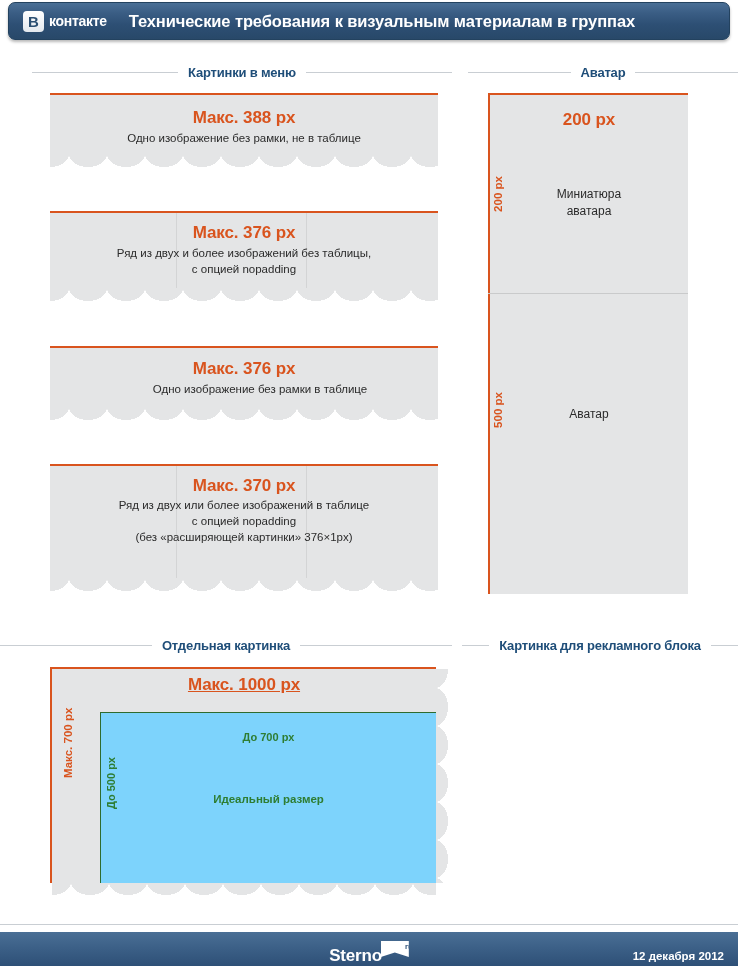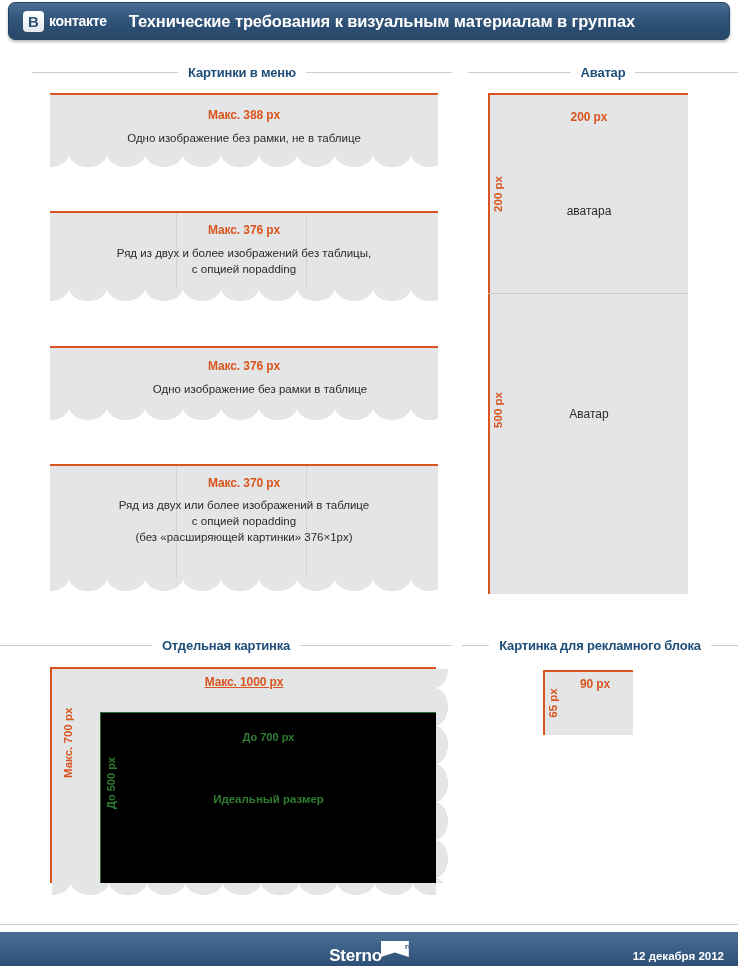--- a/index.html
+++ b/index.html
@@ -52,21 +52,21 @@
     background: #e4e5e6;
     border-top: 2px solid #d9541e;
   }
   .box.left-edge { border-left: 2px solid #d9541e; }
   .box .caption {
     position: absolute; left: 0; right: 0; text-align: center;
     color: #2b2b2b; font-size: 11.5px; line-height: 16px;
   }
   .dim-top {
     position: absolute; left: 0; right: 0; text-align: center;
-    color: #d9541e; font-size: 12px; font-weight: bold; letter-spacing: -0.1px;
+    color: #d9541e; font-size: 17px; font-weight: bold; letter-spacing: -0.1px;
   }
   .dim-side {
     position: absolute; color: #d9541e; font-size: 11.5px; font-weight: bold;
     transform-origin: center center; transform: rotate(-90deg);
     white-space: nowrap;
   }
   .divider { position: absolute; top: 0; bottom: 0; width: 1px; background: #d3d4d5; }
 
   
   .wave-bottom {
@@ -93,21 +93,21 @@
   }
   .avatar-box.top { border-top: 2px solid #d9541e; }
   .avatar-box .inner-label {
     position: absolute; left: 0; right: 0; text-align: center;
     color: #2b2b2b; font-size: 12px; line-height: 17px;
   }
   .avatar-split { position: absolute; height: 1px; background: #c9cacb; }
 
   
   .green-box {
-    position: absolute; background: #000000;
+    position: absolute; background: #7dd3fc;
     border-top: 1.5px solid #2e6b2e; border-left: 1.5px solid #2e6b2e;
   }
   .green-dim-top {
     position: absolute; left: 0; right: 0; text-align: center;
     color: #2e7d32; font-size: 11px; font-weight: bold;
   }
   .green-dim-side {
     position: absolute; color: #2e7d32; font-size: 11px; font-weight: bold;
     transform-origin: center center; transform: rotate(-90deg); white-space: nowrap;
   }
@@ -193,20 +193,21 @@
     <div class="dim-top" style="top:10px;">Макс. 370 px</div>
     <div class="caption" style="top:31px;">Ряд из двух или более изображений в таблице</div>
     <div class="caption" style="top:47px;">с опцией nopadding</div>
     <div class="caption" style="top:63px;">(без «расширяющей картинки» 376×1px)</div>
     <div class="wave-bottom"></div>
   </div>
 
   <div class="avatar-box top" style="left:488px; top:93px; width:200px; height:200px;">
     <div class="dim-top" style="top:15px;">200 px</div>
     <div class="dim-side" style="left:-17px; top:93px; width:50px; text-align:center;">200 px</div>
+    <div class="inner-label" style="top:91px;">Миниатюра</div>
     <div class="inner-label" style="top:108px;">аватара</div>
   </div>
   <div class="avatar-split" style="left:488px; top:293px; width:200px;"></div>
 
   <div class="avatar-box" style="left:488px; top:294px; width:200px; height:300px;">
     <div class="dim-side" style="left:-17px; top:110px; width:50px; text-align:center;">500 px</div>
     <div class="inner-label" style="top:112px;">Аватар</div>
   </div>
 
   <div class="sec-head" style="left:0; top:637px; width:452px;">
@@ -227,24 +228,20 @@
     <div class="wave-right"></div>
     <div class="wave-bottom"></div>
   </div>
 
   <div class="green-box" style="left:100px; top:712px; width:336px; height:171px;">
     <div class="green-dim-top" style="top:18px;">До 700 px</div>
     <div class="green-dim-side" style="left:-18px; top:64px; width:56px; text-align:center;">До 500 px</div>
     <div class="green-caption" style="top:80px;">Идеальный размер</div>
   </div>
 
-  <div class="box left-edge" style="left:543px; top:670px; width:90px; height:65px;">
-    <div class="dim-top" style="top:5px; left:12px; right:0; text-align:center;">90 px</div>
-    <div class="dim-side" style="left:-12px; top:25px; width:40px; text-align:center;">65 px</div>
-  </div>
 
   <div class="footer-rule"></div>
   <div class="footer">
     <div class="sterno">
       <span class="sterno-word">Sterno</span>
       <span class="ru-flag">ru</span>
     </div>
     <div class="footer-date">12 декабря 2012</div>
   </div>
 

